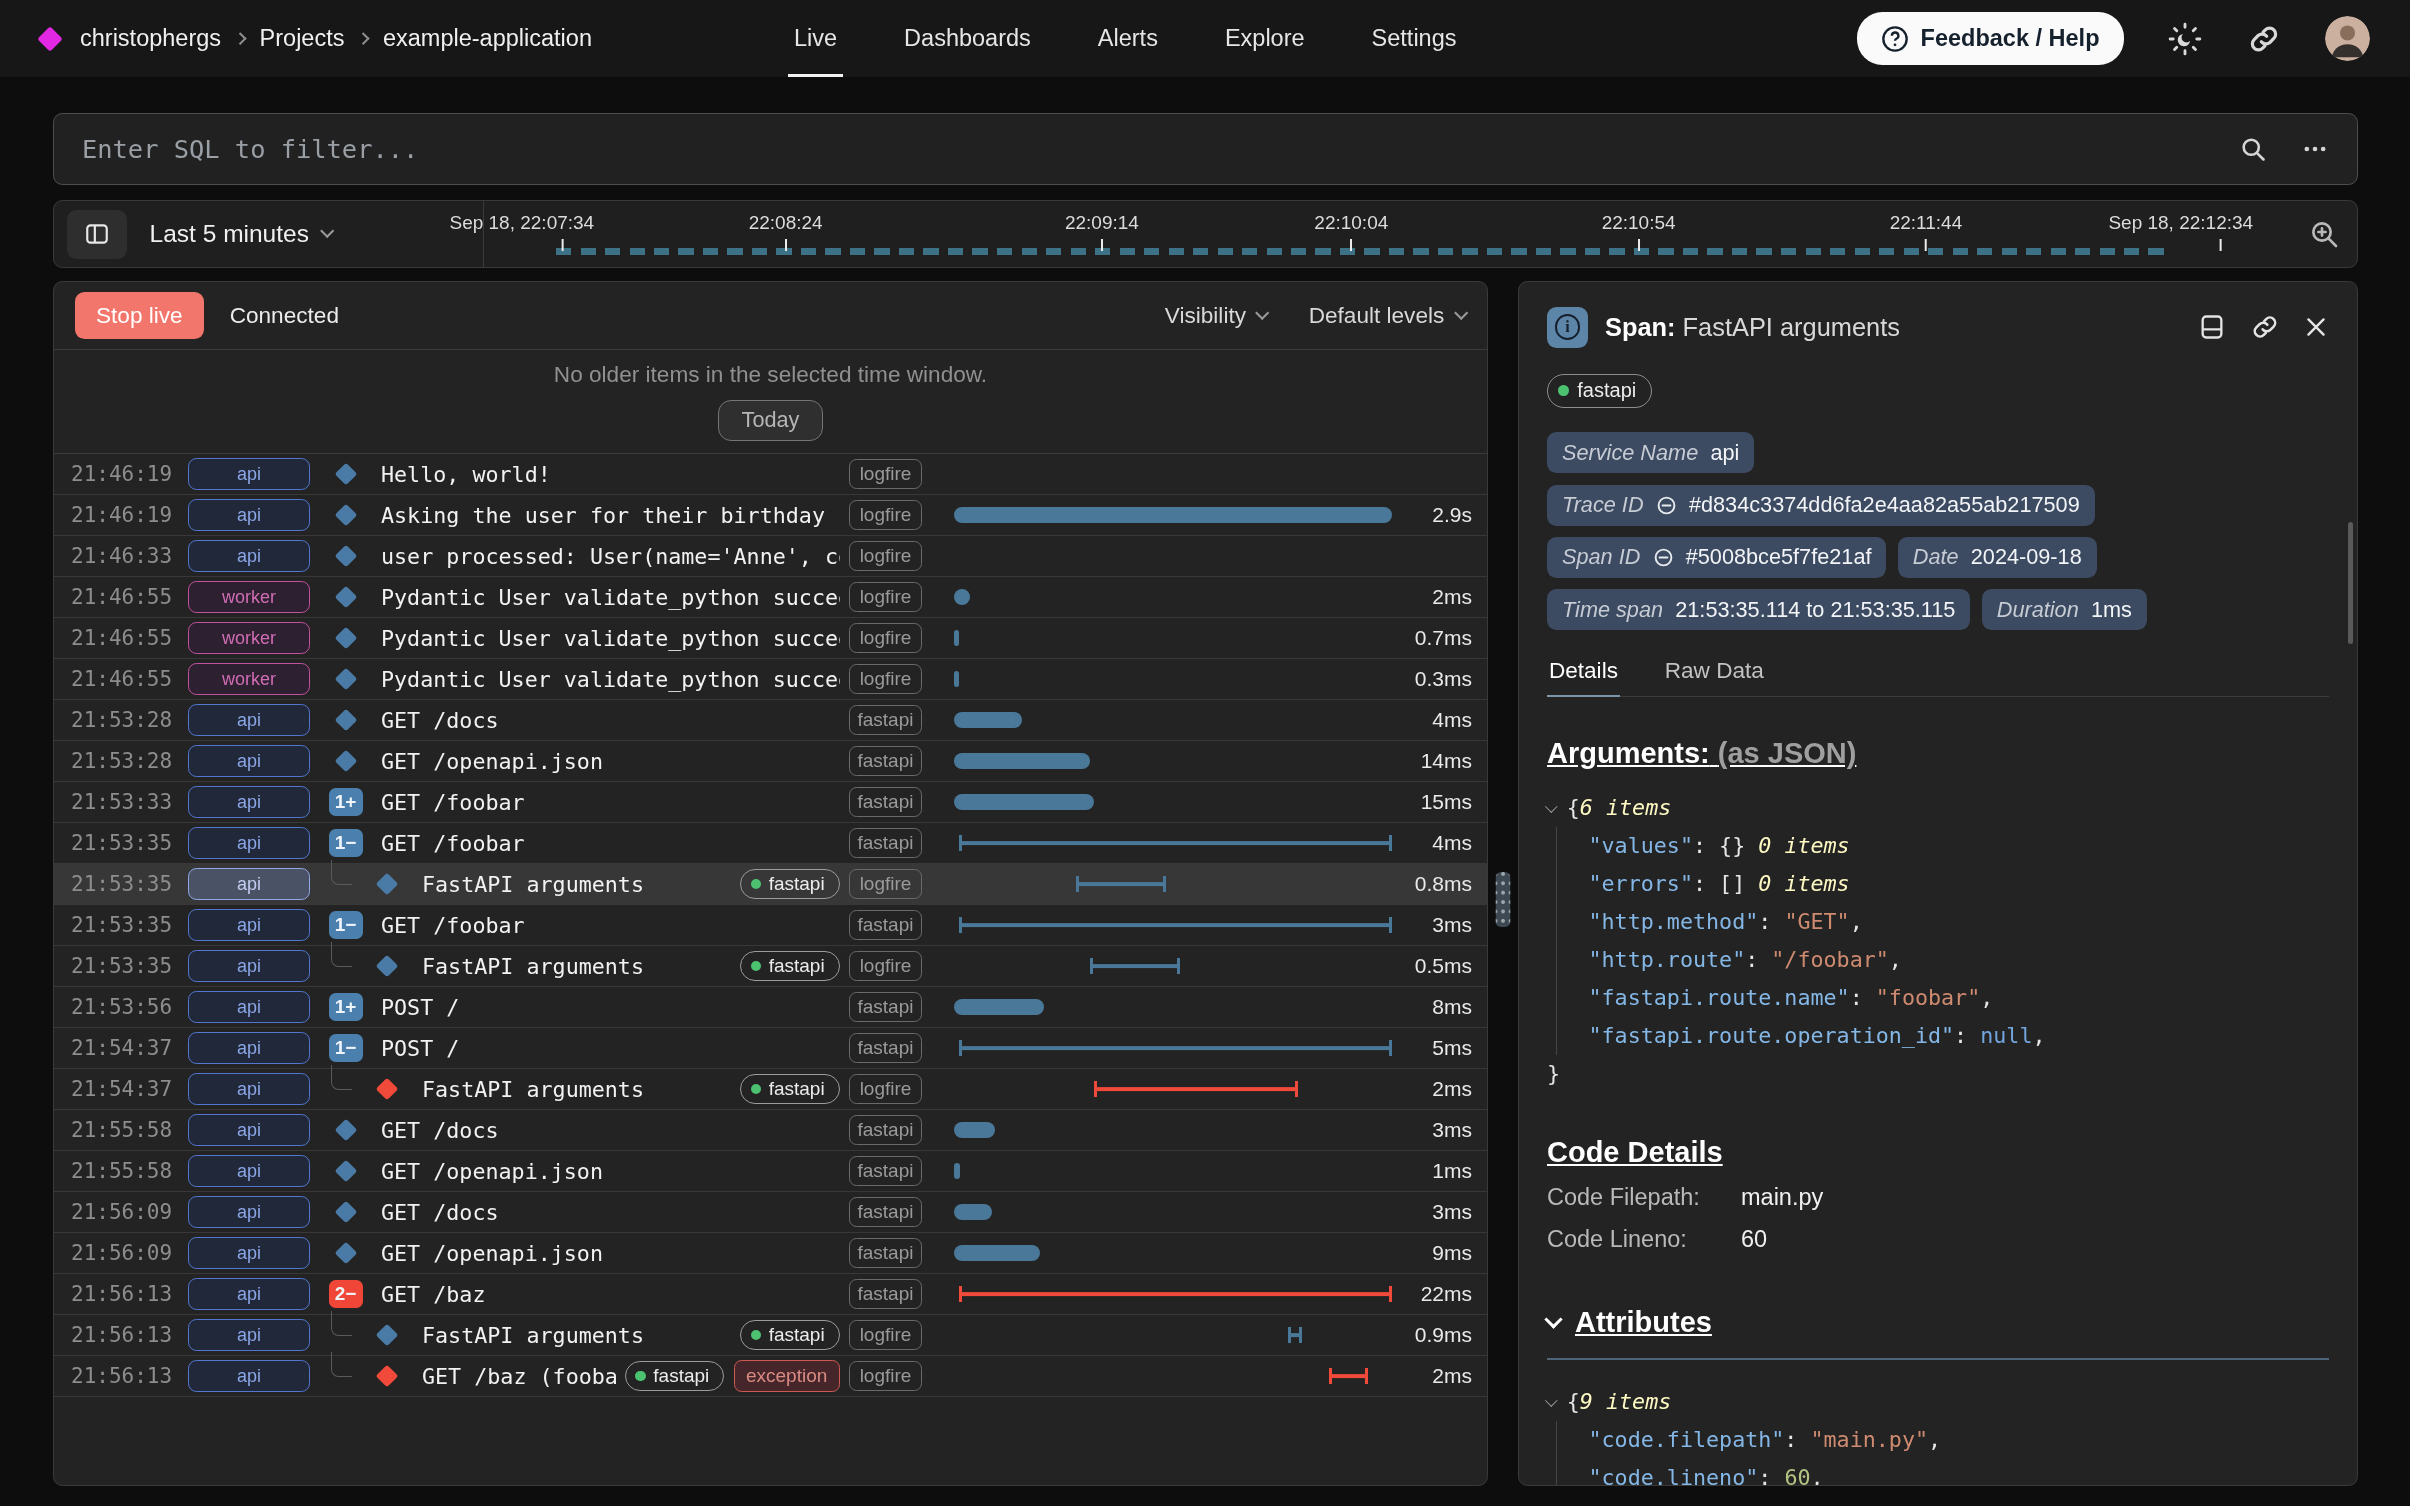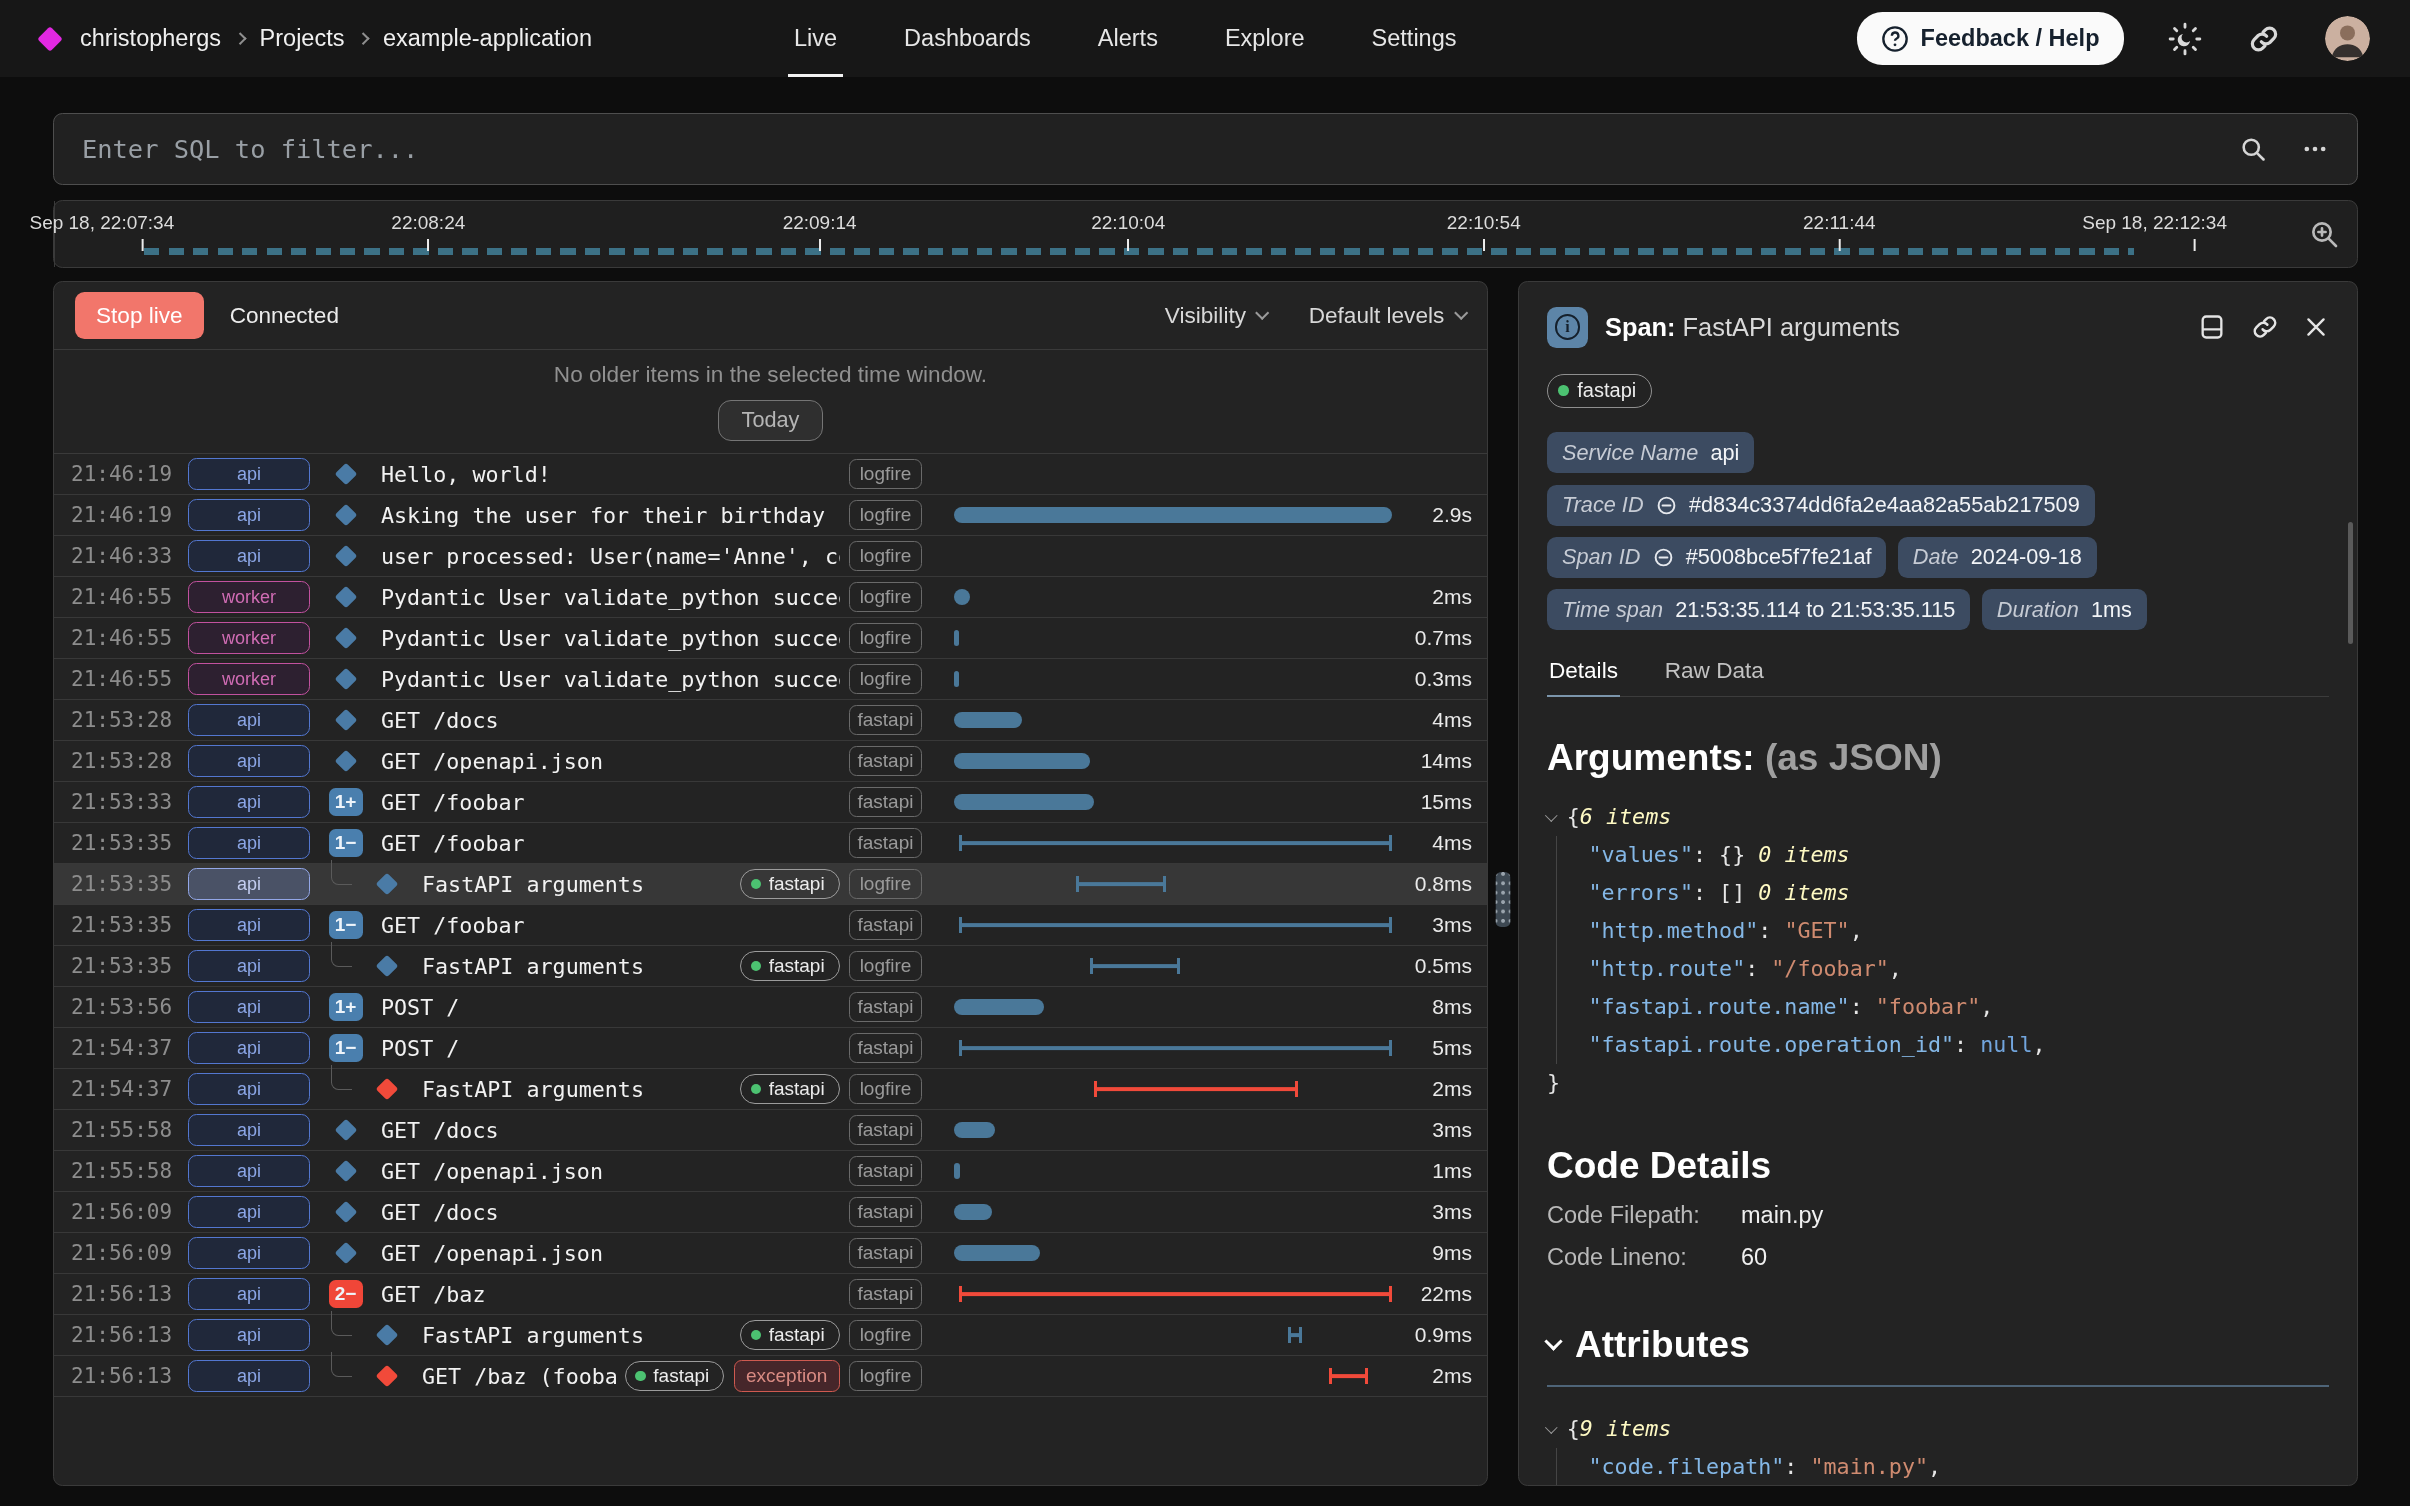--- a/index.html
+++ b/index.html
@@ -98,21 +98,21 @@
   .chiprows { margin-top:24.5px; display:flex; flex-direction:column; gap:11.3px; }
   .chiprow { display:flex; gap:11.3px; }
   .mchip { background:#3c4b61; border-radius:9.4px; padding:7.5px 15px; font-size:21.7px; display:flex; align-items:center; gap:12.2px; }
   .mlabel { font-style:italic; color:#c6cbd4; }
   .mval { color:#f2f4f7; }
   .linkmini { color:#e6e9ee; display:flex; }
   .dettabs { margin-top:28px; display:flex; gap:43px; border-bottom:0.9px solid #3c3c3c; }
   .dettab { font-size:22.6px; color:#c2c2c2; padding:0 1.9px 12.2px; position:relative; }
   .dettab.active { color:#ffffff; }
   .dettab.active::after { content:""; position:absolute; left:0; right:0; bottom:-0.9px; height:2.8px; background:#7b95ab; }
-  .sechead { margin-top:40px; font-size:37px; font-weight:700; color:#ffffff; }
+  .sechead { margin-top:40px; font-size:29px; font-weight:700; color:#ffffff;text-decoration:underline; }
   .sechead .sub { color:#9f9f9f; }
   .jsonblk { margin-top:19px; font-family:"DejaVu Sans Mono", monospace; font-size:21.7px; line-height:38px; color:#e6e6e6; }
   .jopen { display:flex; align-items:center; }
   .jcaret { width:8.5px; height:8.5px; border-right:1.9px solid #9a9a9a; border-bottom:1.9px solid #9a9a9a; transform:rotate(45deg); margin:-3.8px 11.3px 0 0; flex:none; }
   .jindent { border-left:1.9px solid #454545; margin-left:8.5px; padding-left:32px; }
   .jk { color:#84b7e6; } .js { color:#cf8b70; } .jn { color:#72a5dd; }
   .jnum { color:#b3c482; } .jp { color:#e6e6e6; } .jm { color:#fef9c3; font-style:italic; }
   .coderow { font-size:23.5px; margin-top:15px; display:flex; }
   .coderow .cl { color:#b9b9b9; width:179px; }
   .coderow .cvv { color:#f0f0f0; margin-left:15px; }
@@ -186,20 +186,32 @@
       <svg width="28" height="28" viewBox="0 0 24 24" fill="currentColor">
         <circle cx="5" cy="12" r="2"></circle>
           <circle cx="12" cy="12" r="2"></circle>
           <circle cx="19" cy="12" r="2"></circle>
       </svg>
     </span>
   </div>
 </div>
 
 <div class="timebar">
+  <div class="tb-left">
+    <div class="tb-toggle">
+      <svg width="26" height="26" viewBox="0 0 24 24" fill="none" stroke="currentColor" stroke-width="2">
+        <rect x="3" y="4" width="18" height="16" rx="3"></rect>
+          <path d="M10 4v16"></path>
+      </svg>
+    </div>
+    <div class="tb-range">
+      <span>Last 5 minutes</span>
+      <span class="cv"></span>
+    </div>
+  </div>
   <div class="tb-div"></div>
   <div class="tb-track">
     <div class="dashline"></div>
   <div class="tick" style="left: 2.1%;">
         <div class="ticklabel">Sep 18, 22:07:34</div>
         <div class="tickmark" style="margin-left: calc(50% + 40px);"></div>
       </div>
       <div class="tick" style="left: 16.7%;">
         <div class="ticklabel">22:08:24</div>
         <div class="tickmark"></div>

